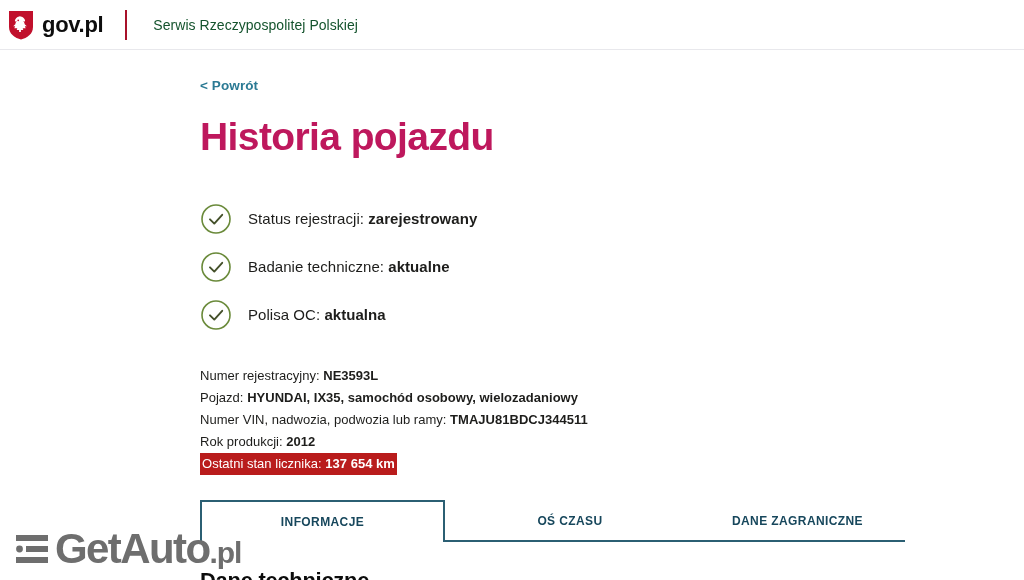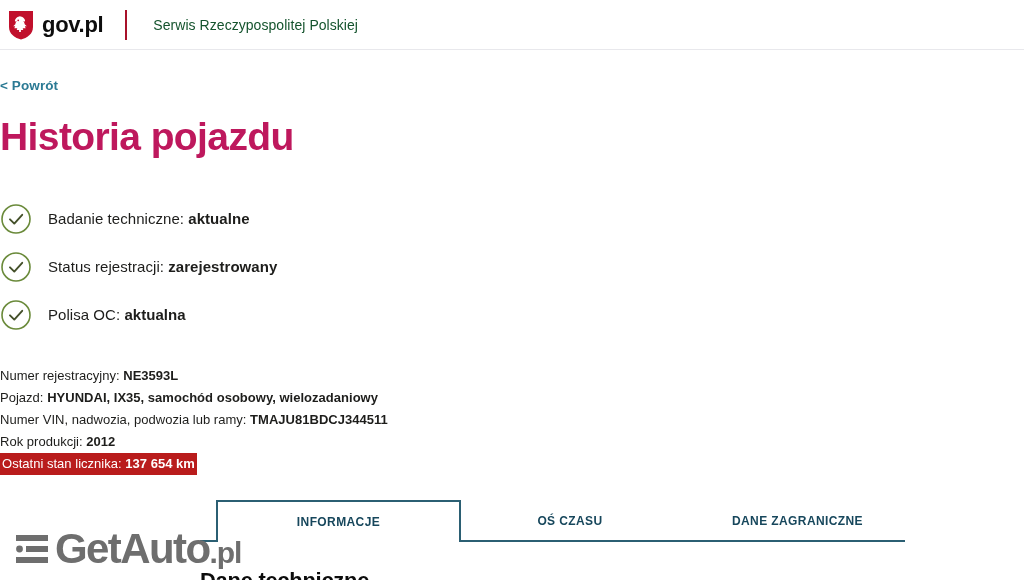--- a/index.html
+++ b/index.html
@@ -53,20 +53,21 @@
     flex: 0 0 auto;
   }
   .header-sub {
     font-size: 14px;
     color: #14532d;
     letter-spacing: 0.05px;
   }
 
   
   .content {
+    padding-left: 200px;
     padding-top: 26px;
     position: relative;
   }
   .back-link {
     font-size: 13.5px;
     font-weight: bold;
     color: #2b7a94;
     text-decoration: none;
     display: inline-block;
     letter-spacing: 0.1px;
@@ -148,21 +149,21 @@
     align-items: center;
     justify-content: center;
     font-size: 12px;
     font-weight: bold;
     letter-spacing: 0.4px;
     color: #17475c;
     background: transparent;
     white-space: nowrap;
   }
   .tab.active {
-    left: 16px;
+    left: 0;
     width: 245px;
     border: 2px solid #2b5f73;
     border-bottom: none;
     background: #ffffff;
     z-index: 2;
   }
   .tab.t2 { left: 280px; width: 180px; }
   .tab.t3 { left: 490px; width: 215px; }
 
   
@@ -230,31 +231,31 @@
   
   <div class="status-list">
 
     <div class="status-row">
       <span class="check-icon">
         <svg width="32" height="32" viewBox="0 0 32 32">
           <circle cx="16" cy="16" r="14" fill="none" stroke="#6a8a3a" stroke-width="1.6"></circle>
           <path d="M10 16.3 L14.3 20.6 L22.2 11.8" fill="none" stroke="#44502a" stroke-width="1.9" stroke-linecap="round" stroke-linejoin="round"></path>
         </svg>
       </span>
-      <span class="status-text"><span>Badanie techniczne:</span> <b>aktualne</b></span>
+      <span class="status-text"><span>Status rejestracji:</span> <b>zarejestrowany</b></span>
     </div>
 
     <div class="status-row">
       <span class="check-icon">
         <svg width="32" height="32" viewBox="0 0 32 32">
           <circle cx="16" cy="16" r="14" fill="none" stroke="#6a8a3a" stroke-width="1.6"></circle>
           <path d="M10 16.3 L14.3 20.6 L22.2 11.8" fill="none" stroke="#44502a" stroke-width="1.9" stroke-linecap="round" stroke-linejoin="round"></path>
         </svg>
       </span>
-      <span class="status-text"><span>Status rejestracji:</span> <b>zarejestrowany</b></span>
+      <span class="status-text"><span>Badanie techniczne:</span> <b>aktualne</b></span>
     </div>
 
     <div class="status-row">
       <span class="check-icon">
         <svg width="32" height="32" viewBox="0 0 32 32">
           <circle cx="16" cy="16" r="14" fill="none" stroke="#6a8a3a" stroke-width="1.6"></circle>
           <path d="M10 16.3 L14.3 20.6 L22.2 11.8" fill="none" stroke="#44502a" stroke-width="1.9" stroke-linecap="round" stroke-linejoin="round"></path>
         </svg>
       </span>
       <span class="status-text"><span>Polisa OC:</span> <b>aktualna</b></span>

